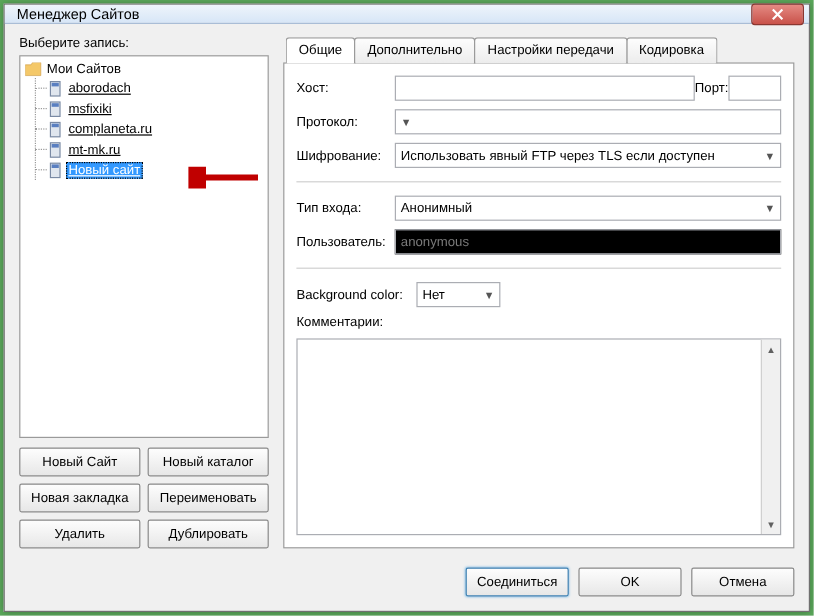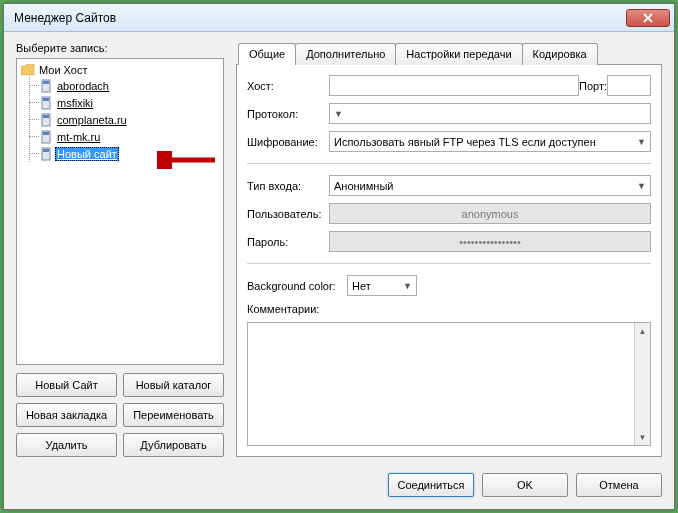--- a/index.html
+++ b/index.html
@@ -1,18 +1,18 @@
 <!DOCTYPE html>
 <html><head>
 <meta charset="utf-8">
 <style>
 * { box-sizing: border-box; margin: 0; padding: 0; font-family: "Segoe UI", Tahoma, sans-serif; font-size: 11px; }
 body { background: #5ba85b; padding: 3px; }
 .window { width: 672px; height: 507px; background: #f0f0f0; border: 1px solid #707070; box-shadow: 0 0 6px rgba(0,0,0,0.3); display: flex; flex-direction: column; }
-.titlebar { height: 28px; background: linear-gradient(#eef4fb, #d7e6f7); border-bottom: 1px solid #a9bdd6; display: flex; align-items: center; padding: 0 4px 0 10px; }
+.titlebar { height: 16px; background: linear-gradient(#eef4fb, #d7e6f7); border-bottom: 1px solid #a9bdd6; display: flex; align-items: center; padding: 0 4px 0 10px; }
 .titlebar .title { flex: 1; color: #000; font-size: 12px; }
 .close-btn { width: 44px; height: 18px; background: linear-gradient(#e48a83, #c9524a); border: 1px solid #8a3630; border-radius: 3px; display: flex; align-items: center; justify-content: center; color: #fff; font-weight: bold; cursor: pointer; }
 .close-btn svg { width: 10px; height: 10px; }
 .content { flex: 1; display: flex; padding: 10px 12px 8px 12px; gap: 12px; }
 .left-pane { width: 208px; display: flex; flex-direction: column; }
 .prompt { margin-bottom: 4px; }
 .tree { flex: 1; background: #fff; border: 1px solid #9a9a9a; padding: 4px; overflow: auto; position: relative; }
 .tree-root { display: flex; align-items: center; gap: 4px; padding: 1px 0; }
 .tree-children { margin-left: 8px; border-left: 1px dotted #9a9a9a; }
 .tree-item { display: flex; align-items: center; gap: 4px; padding: 0 0 0 12px; margin-left: -1px; height: 17px; position: relative; }
@@ -25,21 +25,21 @@
 .button-grid { display: grid; grid-template-columns: 1fr 1fr; gap: 6px; margin-top: 8px; }
 .btn { height: 24px; background: linear-gradient(#fdfdfd, #e7e7e7); border: 1px solid #8a8a8a; border-radius: 2px; cursor: pointer; }
 .right-pane { flex: 1; display: flex; flex-direction: column; }
 .tabs { display: flex; position: relative; z-index: 2; margin-left: 2px; }
 .tab { padding: 4px 10px; background: linear-gradient(#fdfdfd, #ececec); border: 1px solid #9a9a9a; border-bottom: none; border-top-left-radius: 3px; border-top-right-radius: 3px; margin-right: -1px; cursor: pointer; position: relative; top: 1px; }
 .tab.active { background: #fff; z-index: 3; padding-bottom: 5px; }
 .tab-body { flex: 1; background: #fff; border: 1px solid #9a9a9a; padding: 10px 10px; display: flex; flex-direction: column; gap: 7px; }
 .row { display: flex; align-items: center; gap: 0; }
 .row label { width: 82px; }
 .input, .select { height: 21px; border: 1px solid #abadb3; background: #fff; padding: 0 4px; }
-.input.disabled, .select.disabled { background: #e5e5e5; color: #7a7a7a; text-align: center; }
+.input.disabled, .select.disabled { background: #000000; color: #7a7a7a; }
 .select { display: flex; align-items: center; justify-content: space-between; cursor: pointer; }
 .select .chev { color: #555; font-size: 9px; }
 .hr { border-top: 1px solid #d0d0d0; margin: 4px 0; }
 .comments { flex: 1; border: 1px solid #abadb3; background: #fff; position: relative; }
 .scrollbar { position: absolute; right: 0; top: 0; bottom: 0; width: 16px; background: #f0f0f0; border-left: 1px solid #d0d0d0; display: flex; flex-direction: column; justify-content: space-between; }
 .scroll-arrow { height: 16px; display: flex; align-items: center; justify-content: center; color: #606060; font-size: 8px; }
 .footer { display: flex; justify-content: flex-end; gap: 8px; padding: 8px 12px 12px; }
 .footer .btn { width: 86px; }
 .footer .btn.primary { border-color: #3c7fb1; box-shadow: 0 0 2px #6db3e4; }
 </style>
@@ -57,21 +57,21 @@
   </div>
 
   <div class="content">
     <div class="left-pane">
       <div class="prompt">Выберите запись:</div>
       <div class="tree">
         <div class="tree-root">
           <svg class="folder-icon" viewBox="0 0 14 12">
               <path d="M0 2 L5 2 L6 0 L13 0 L13 11 L0 11 Z"></path>
             </svg>
-          <span>Мои Хост</span>
+          <span>Мои Сайтов</span>
         </div>
         <div class="tree-children">
           <div class="tree-item">
             <svg class="server-icon" viewBox="0 0 10 14">
                 <rect x="1" y="1" width="8" height="12" fill="#e0e6ee" stroke="#7a8aa4"></rect>
                 <rect x="2" y="2" width="6" height="3" fill="#5a7fc0"></rect>
               </svg>
             <span class="label">aborodach</span>
           </div>
           <div class="tree-item">
@@ -154,24 +154,20 @@
           <label>Тип входа:</label>
           <div class="select" style="flex:1">
             <span>Анонимный</span>
             <span class="chev">▼</span>
           </div>
         </div>
         <div class="row">
           <label>Пользователь:</label>
           <input class="input disabled" style="flex: 1 1 0%;" disabled="" value="anonymous">
         </div>
-        <div class="row">
-          <label>Пароль:</label>
-          <input class="input disabled" style="flex: 1 1 0%;" disabled="" value="••••••••••••••••">
-        </div>
         <div class="hr"></div>
         <div class="row">
           <label style="width:100px">Background color:</label>
           <div class="select" style="width:70px">
             <span>Нет</span>
             <span class="chev">▼</span>
           </div>
         </div>
         <div>Комментарии:</div>
         <div class="comments">

